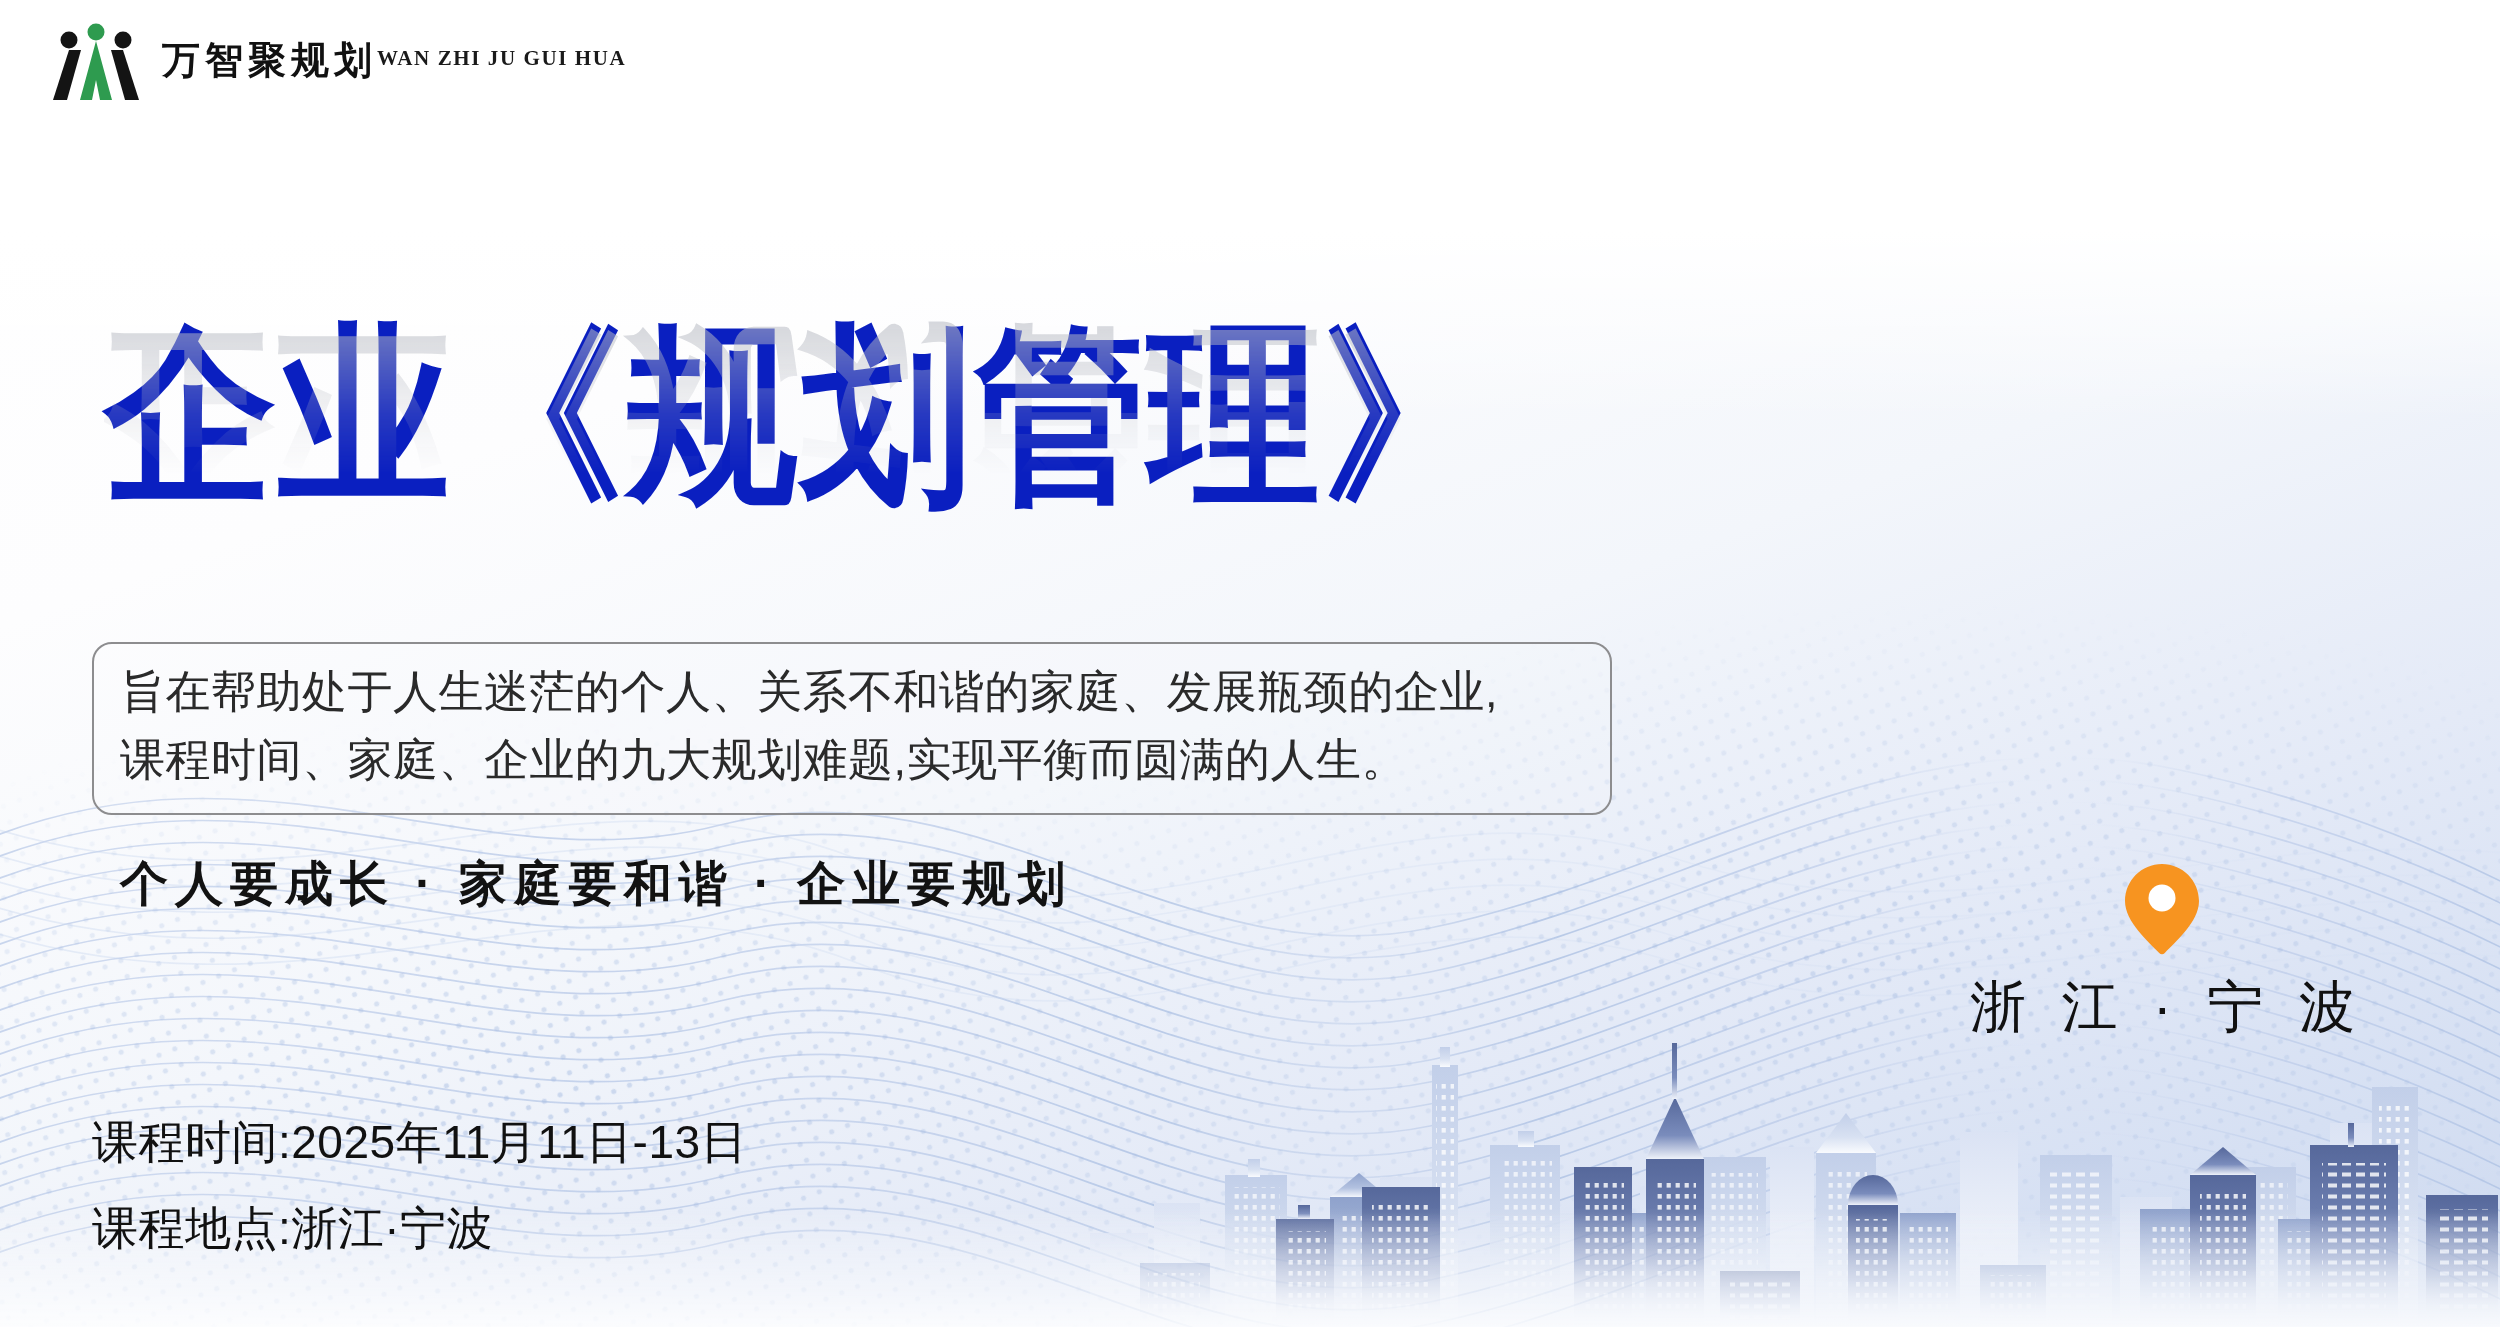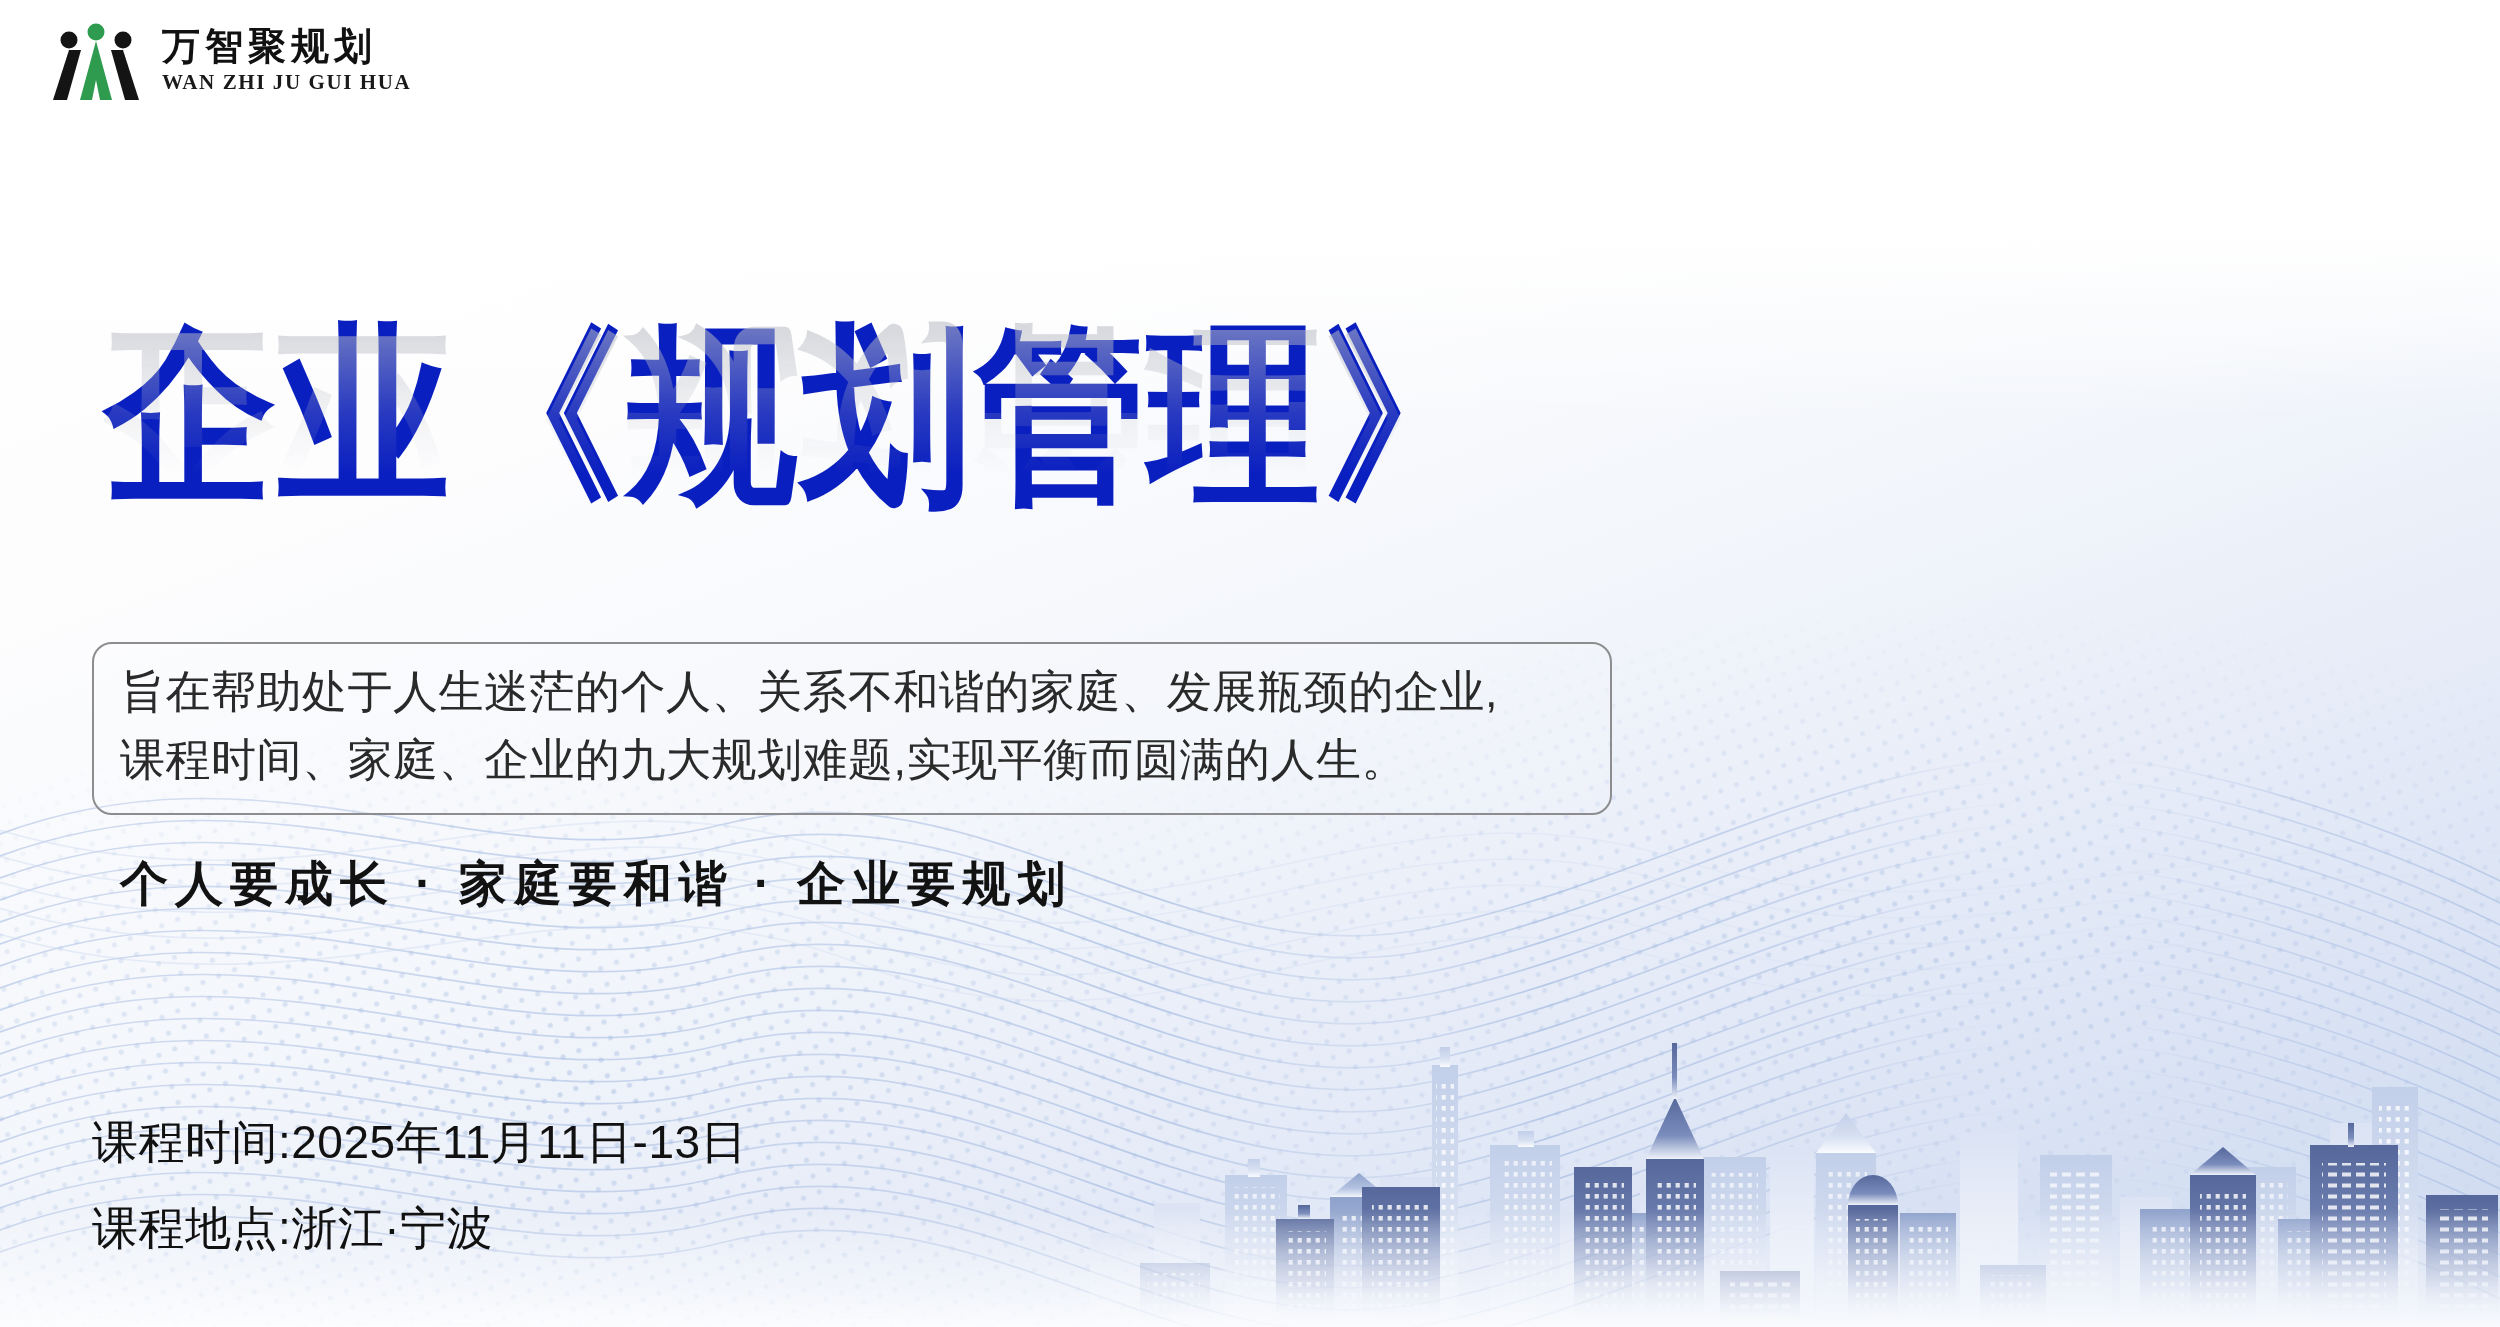--- a/index.html
+++ b/index.html
@@ -24,21 +24,21 @@
   }
   .bg-bottomfade{
     position:absolute;left:0;bottom:0;width:2500px;height:120px;
     background:linear-gradient(180deg,rgba(255,255,255,0) 0%,rgba(255,255,255,.55) 70%,rgba(255,255,255,.85) 100%);
   }
   
   .logo{
     position:absolute;left:48px;top:18px;display:flex;align-items:center;gap:18px;z-index:40;
   }
   .logo-mark{width:96px;height:84px;flex:0 0 auto;}
-  .logo-text{display:flex;flex-direction:column;line-height:1;}
+  .logo-text{display:flex;flex-direction:row;line-height:1;}
   .logo-cn{
     font-family:"Liberation Serif","DejaVu Serif",serif;
     font-size:38px;font-weight:700;color:#111;letter-spacing:5px;
   }
   .logo-en{
     font-family:Liberation Serif, serif;
     font-size:21px;font-weight:700;color:#1a1a1a;letter-spacing:1.6px;margin-top:7px;
   }
   
   .title-wrap{position:absolute;left:104px;top:318px;z-index:30;}
@@ -352,19 +352,26 @@
     <div class="title-reflection" aria-hidden="true">企业《规划管理》</div>
   </div>
 
   <div class="desc-box">
     <div class="desc-line">旨在帮助处于人生迷茫的个人、关系不和谐的家庭、发展瓶颈的企业,</div>
     <div class="desc-line">课程时间、家庭、企业的九大规划难题,实现平衡而圆满的人生。</div>
   </div>
 
   <div class="slogan">个人要成长 · 家庭要和谐 · 企业要规划</div>
 
+  <div class="location">
+    <svg class="pin-icon" viewBox="0 0 82 96">
+      <path d="M41,4 C20.6,4 4,20.6 4,41 C4,62 28,82 38.2,93 C39.7,94.6 42.3,94.6 43.8,93 C54,82 78,62 78,41 C78,20.6 61.4,4 41,4 Z" fill="#f79420"></path>
+      <circle cx="41" cy="38" r="13.5" fill="#ffffff"></circle>
+    </svg>
+    <div class="location-label">浙 江 · 宁 波</div>
+  </div>
 
   <div class="course-info">
     <div class="course-line">课程时间:2025年11月11日-13日</div>
     <div class="course-line">课程地点:浙江·宁波</div>
   </div>
 
 </div>
 
 </body></html>

